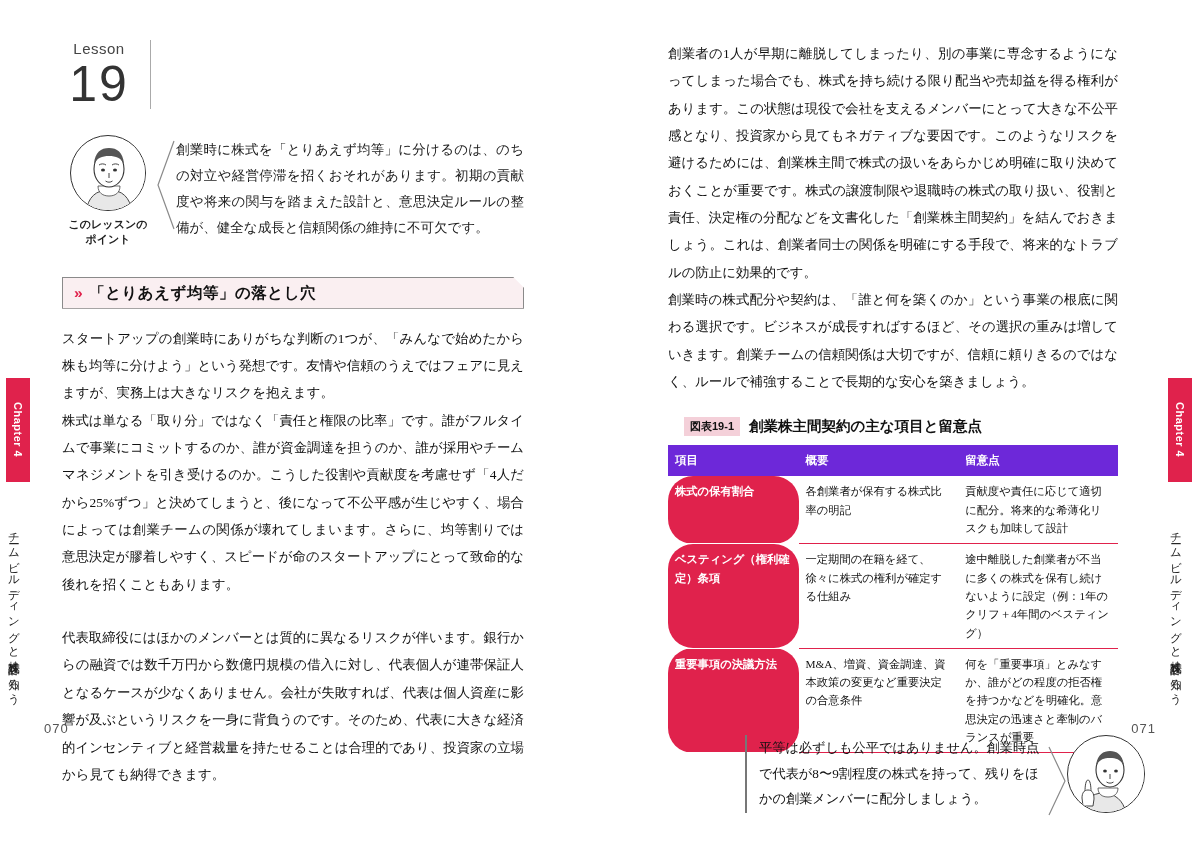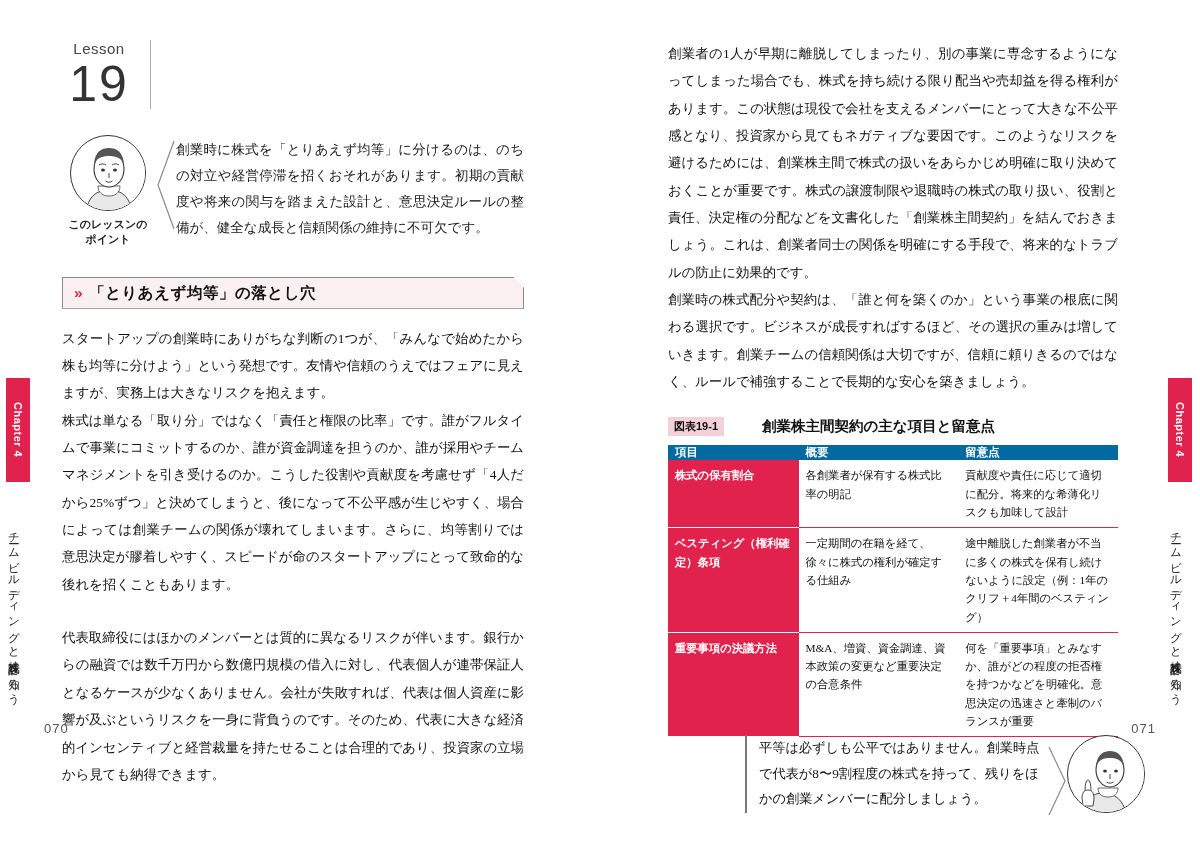--- a/index.html
+++ b/index.html
@@ -96,42 +96,43 @@
   .sec-head .chev { color: #E0224C; margin-right: 6px; font-weight: bold; }
 
   
   .body-p {
     font-size: 13.4px; line-height: 2.04; color: #111;
     text-align: justify; margin-bottom: 0;
   }
   .gap { margin-bottom: 26px; }
 
   
-  .fig-cap { display: flex; align-items: center; margin: 22px 0 9px; gap: 29px; }
+  .fig-cap { display: flex; align-items: center; margin: 22px 16px 9px; }
   .fig-tag {
     background: #F4D0D9; color: #111; font-size: 11px; font-weight: bold;
     padding: 2px 6px; margin-right: 9px;
     font-family: "Liberation Sans", sans-serif; white-space: nowrap;
   }
   .fig-title {
     font-size: 14.5px; font-weight: bold; color: #111;
     font-family: "Liberation Sans", sans-serif;
   }
 
   
   table.chart { width: 100%; border-collapse: collapse; table-layout: fixed; }
   table.chart th {
-    background: #0369a1; color: #fff; font-size: 11.5px; font-weight: bold;
-    text-align: left; padding: 0 7px;
+    background: #6d28d9; color: #fff; font-size: 11.5px; font-weight: bold;
+    text-align: left; padding: 8px 7px;
     font-family: "Liberation Sans", sans-serif;
   }
   table.chart td {
     font-size: 11.3px; line-height: 1.62; color: #111;
     padding: 6px 7px; vertical-align: top;
     border-bottom: 1px solid #E0224C;
+    border-radius: 25px;
   }
   table.chart td.key {
     background: #E0224C; color: #ffffff; font-weight: bold;
     border-bottom: 1px solid #ffffff;
     font-family: "Liberation Sans", sans-serif;
   }
   table.chart col.c1 { width: 29%; }
   table.chart col.c2 { width: 35.5%; }
   table.chart col.c3 { width: 35.5%; }
 

